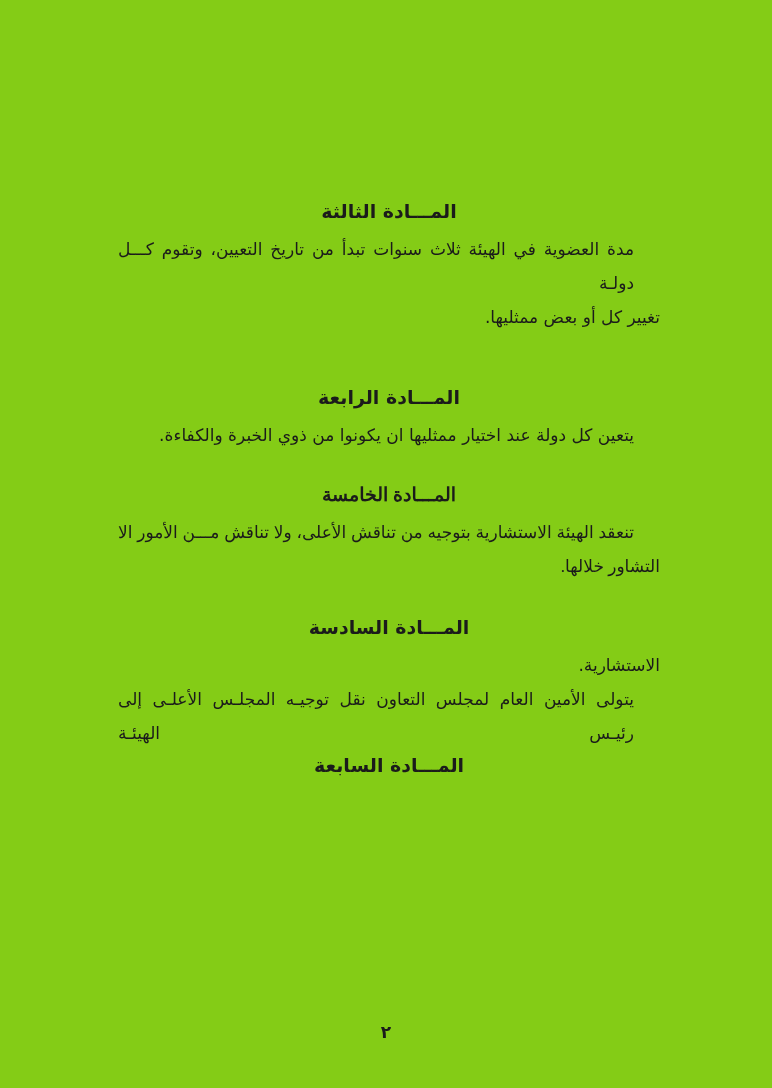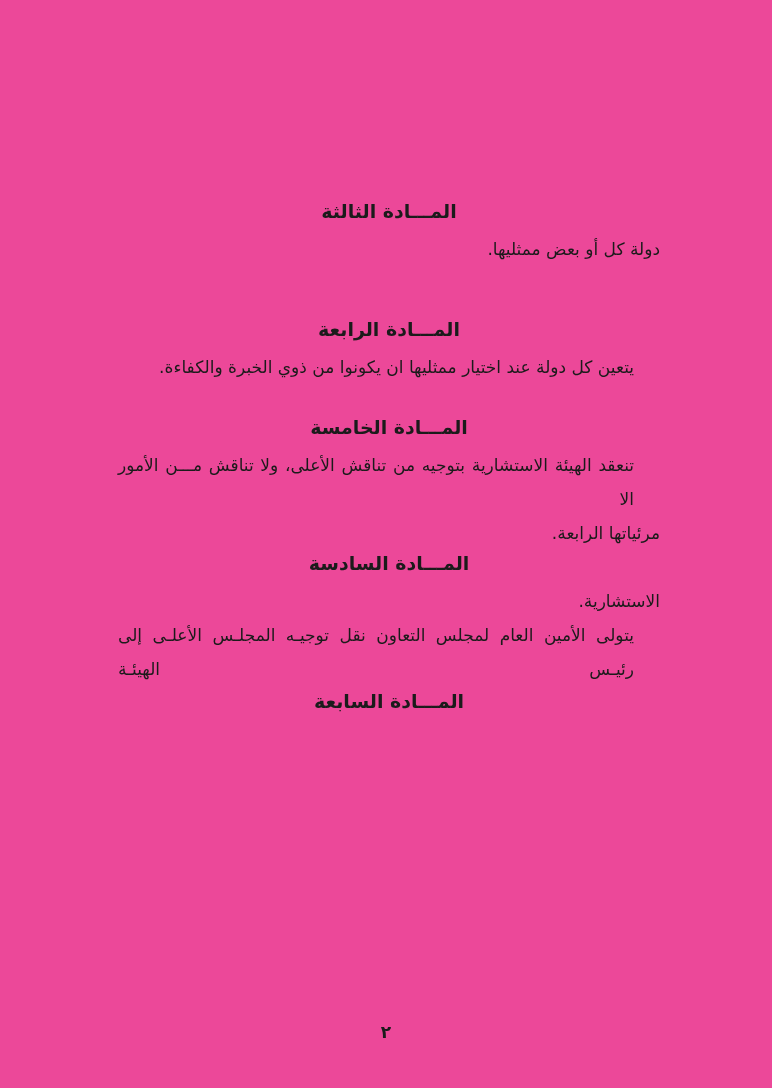--- a/index.html
+++ b/index.html
@@ -11,34 +11,34 @@
     width: 772px;
     height: 1088px;
     position: relative;
     overflow: hidden;
     font-family: "DejaVu Sans", sans-serif;
     color: #1b1b1b;
   }
   .page {
     position: absolute;
     inset: 0;
-    background: #ec4899;
+    background: #84cc16;
   }
   .content {
     position: absolute;
     top: 198px;
     left: 118px;
     right: 112px;
     direction: rtl;
   }
   .art { margin: 0; }
   .art-3 { margin-top: 0; }
   .art-4 { margin-top: 50px; }
-  .art-5 { margin-top: 30px; }
-  .art-6 { }
+  .art-5 { margin-top: 30px; font-family: Liberation Serif, serif; }
+  .art-6 { margin-top: 30px; }
   .art-7 { margin-top: 2px; }
   .article-heading {
     margin: 0 0 8px 0;
     font-size: 19px;
     font-weight: bold;
     text-align: center;
     line-height: 26px;
   }
   .paragraph { margin: 0; }
   .line {
@@ -66,36 +66,37 @@
 </style>
 </head>
 <body>
 
 <div class="page">
   <div class="content" dir="rtl">
 
     <section class="art art-3">
       <h2 class="article-heading">المـــادة الثالثة</h2>
       <div class="paragraph">
-        <div class="line last">دولة كل أو بعض ممثليها.</div>
+        <div class="line first">مدة العضوية في الهيئة ثلاث سنوات تبدأ من تاريخ التعيين، وتقوم كـــل دولـة</div>
+        <div class="line last">تغيير كل أو بعض ممثليها.</div>
       </div>
     </section>
 
     <section class="art art-4">
       <h2 class="article-heading">المـــادة الرابعة</h2>
       <div class="paragraph">
         <div class="line first last">يتعين كل دولة عند اختيار ممثليها ان يكونوا من ذوي الخبرة والكفاءة.</div>
       </div>
     </section>
 
     <section class="art art-5">
       <h2 class="article-heading">المـــادة الخامسة</h2>
       <div class="paragraph">
         <div class="line first">تنعقد الهيئة الاستشارية بتوجيه من تناقش الأعلى، ولا تناقش مـــن الأمور الا</div>
-        <div class="line last">مرئياتها الرابعة.</div>
+        <div class="line last">التشاور خلالها.</div>
       </div>
     </section>
 
     <section class="art art-6">
       <h2 class="article-heading">المـــادة السادسة</h2>
       <div class="paragraph">
         <div class="line last">الاستشارية.</div>
         <div class="line first">يتولى الأمين العام لمجلس التعاون نقل توجيـه المجلـس الأعلـى إلى رئيـس الهيئـة</div>
       </div>
     </section>

